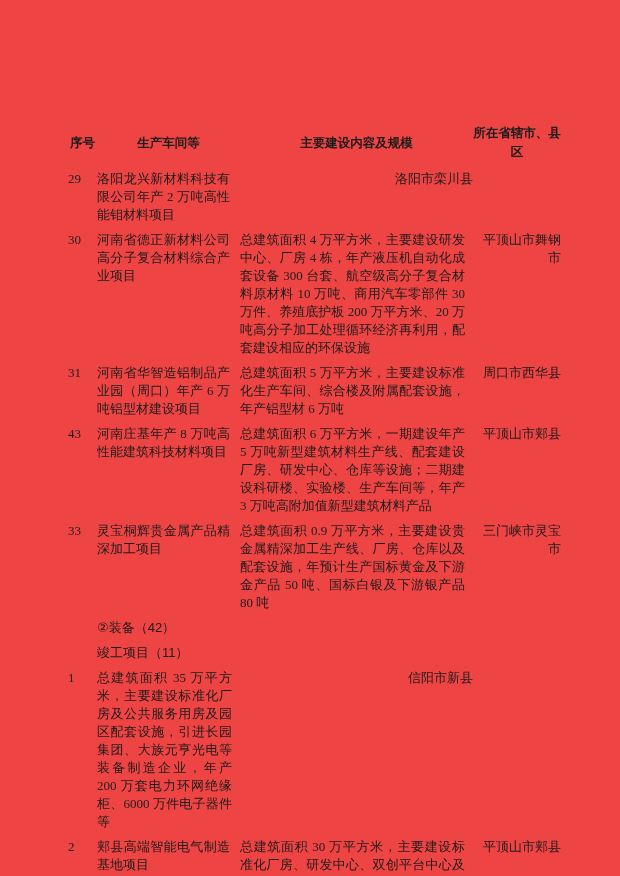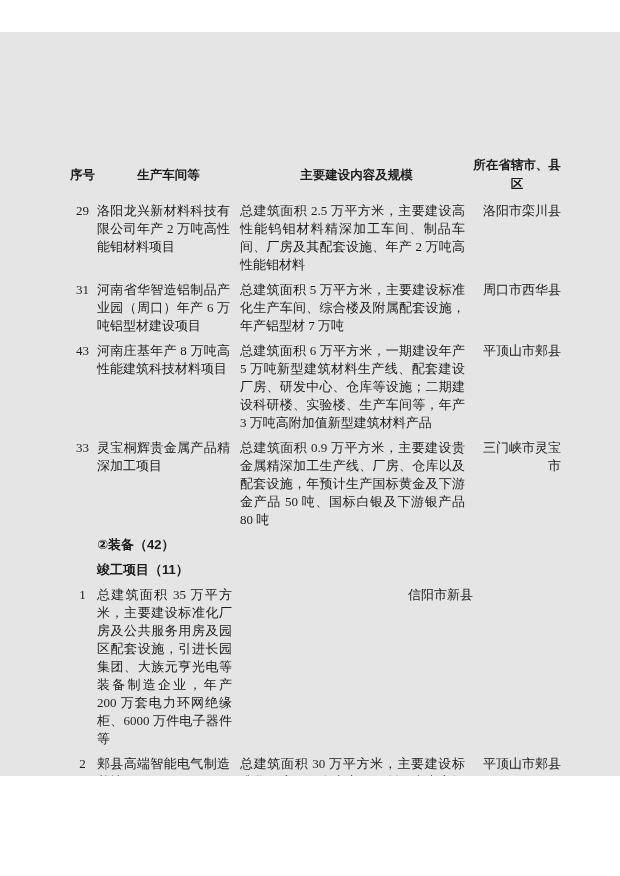--- a/index.html
+++ b/index.html
@@ -1,23 +1,22 @@
 <!DOCTYPE html>
 <html><head>
 <meta charset="utf-8">
 <style>
   html, body { margin: 0; padding: 0; background: #ffffff; }
   .page {
     position: relative;
     width: 620px;
-    height: 744px;
-    background: #e5e5e5;
+    height: 876px;
+    background: #ef4444;
     color: #1c1c1c;
     overflow: hidden;
-    margin-top: 32px;
   }
   .content {
     position: absolute;
     left: 68px;
     top: 124px;
     width: 493px;
   }
   .trow {
     display: grid;
     grid-template-columns: 29px 143px 233px 88px;
@@ -29,27 +28,27 @@
   }
   .thead {
     align-items: center;
     margin-bottom: 8px;
     font-family: "Liberation Sans", "DejaVu Sans", sans-serif;
     font-weight: bold;
     font-size: 12.5px;
     line-height: 19px;
   }
   .thead > div { text-align: center; padding-right: 0; }
-  .c1 { text-align: center; }
+  .c1 { text-align: left; }
   .c2 { padding-right: 10px; text-align: justify; }
   .c3 { padding-right: 8px; text-align: justify; }
   .c4 { text-align: right; }
   .section-heading {
     font-family: "Liberation Sans", "DejaVu Sans", sans-serif;
-    font-weight: bold;
+    font-weight: normal;
     font-size: 13px;
     line-height: 18px;
     margin: 0 0 7px 29px;
   }
 </style>
 </head>
 <body>
 
 <div class="page">
   <div class="content">
@@ -57,29 +56,34 @@
     <div class="trow thead">
       <div class="c1">序号</div>
       <div class="c2">生产车间等</div>
       <div class="c3">主要建设内容及规模</div>
       <div class="c4">所在省辖市、县区</div>
     </div>
 
     <div class="trow">
       <div class="c1">29</div>
       <div class="c2">洛阳龙兴新材料科技有限公司年产 2 万吨高性能钼材料项目</div>
-      <div class="c3">总建筑面积 2.5 万平方米，主要建设高性能钨钼材料精深加工车间、制品车间、厂房及其配套设施、年产 2 万吨高性能钼材料</div>
       <div class="c4">洛阳市栾川县</div>
     </div>
 
+    <div class="trow">
+      <div class="c1">30</div>
+      <div class="c2">河南省德正新材料公司高分子复合材料综合产业项目</div>
+      <div class="c3">总建筑面积 4 万平方米，主要建设研发中心、厂房 4 栋，年产液压机自动化成套设备 300 台套、航空级高分子复合材料原材料 10 万吨、商用汽车零部件 30 万件、养殖底护板 200 万平方米、20 万吨高分子加工处理循环经济再利用，配套建设相应的环保设施</div>
+      <div class="c4">平顶山市舞钢市</div>
+    </div>
 
     <div class="trow">
       <div class="c1">31</div>
       <div class="c2">河南省华智造铝制品产业园（周口）年产 6 万吨铝型材建设项目</div>
-      <div class="c3">总建筑面积 5 万平方米，主要建设标准化生产车间、综合楼及附属配套设施，年产铝型材 7 万吨</div>
+      <div class="c3">总建筑面积 5 万平方米，主要建设标准化生产车间、综合楼及附属配套设施，年产铝型材 6 万吨</div>
       <div class="c4">周口市西华县</div>
     </div>
 
     <div class="trow">
       <div class="c1">43</div>
       <div class="c2">河南庄基年产 8 万吨高性能建筑科技材料项目</div>
       <div class="c3">总建筑面积 6 万平方米，一期建设年产 5 万吨新型建筑材料生产线、配套建设厂房、研发中心、仓库等设施；二期建设科研楼、实验楼、生产车间等，年产 3 万吨高附加值新型建筑材料产品</div>
       <div class="c4">平顶山市郏县</div>
     </div>
 

